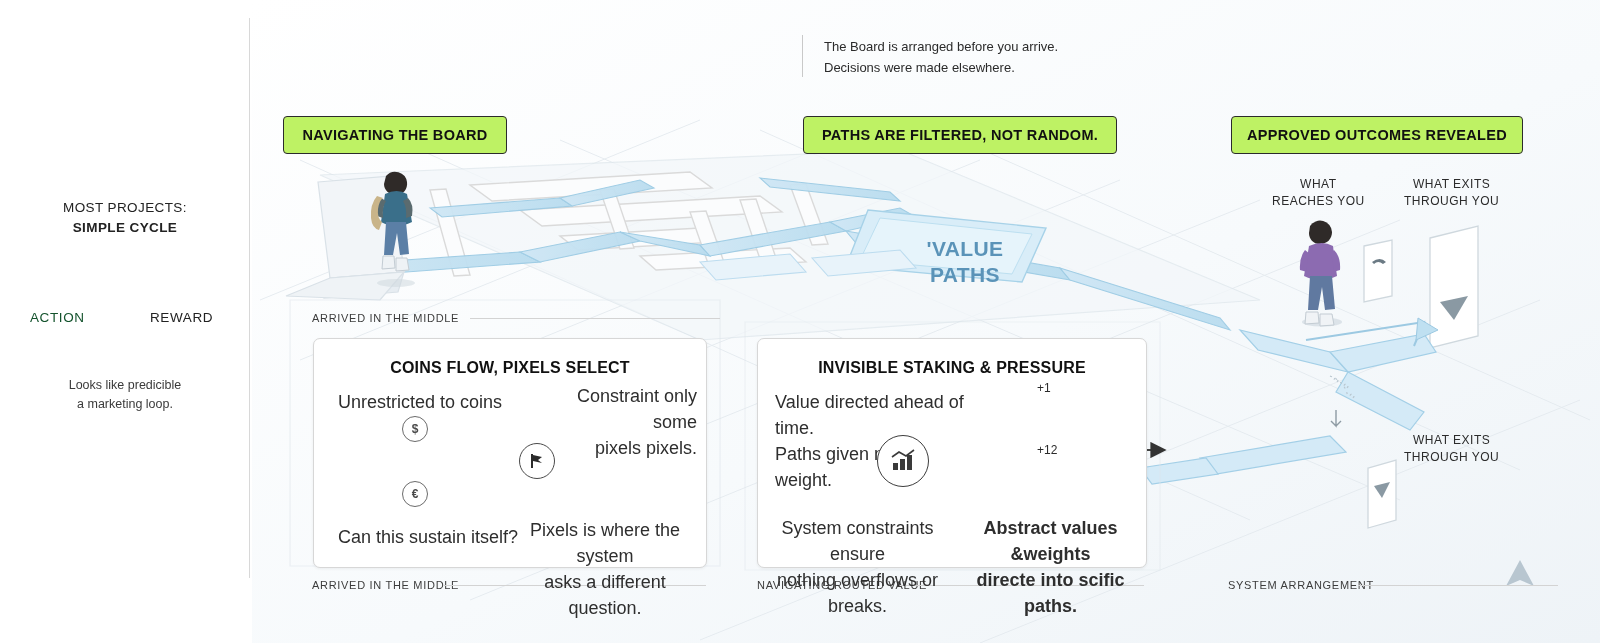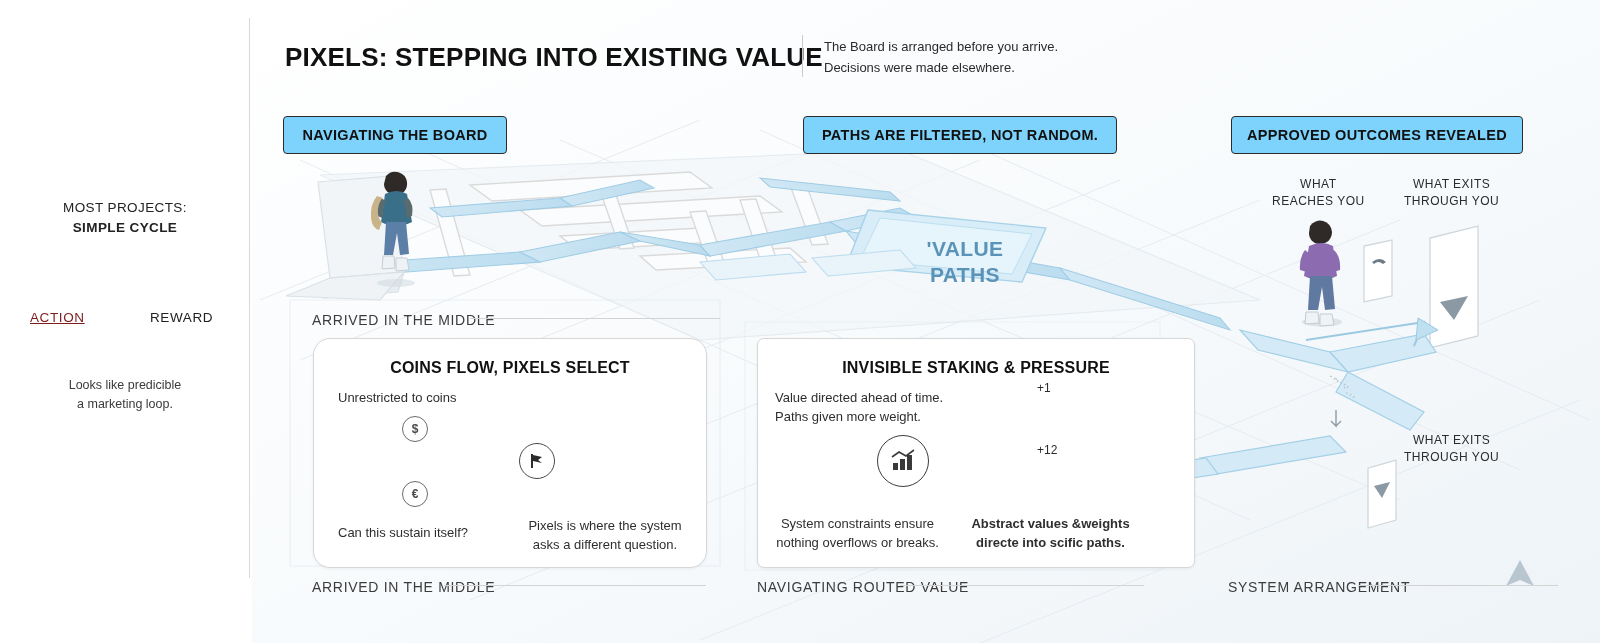--- a/index.html
+++ b/index.html
@@ -22,21 +22,21 @@
   .left-divider{
     position:absolute;left:249px;top:18px;width:1px;height:560px;
     background:#d8d8d8;
   }
   .left-title{
     position:absolute;left:0;top:198px;width:250px;text-align:center;
     font-size:13.5px;letter-spacing:.4px;line-height:1.45;color:#222;
   }
   .left-title .b{font-weight:bold;}
   .lbl-action{
-    position:absolute;left:30px;top:310px;font-size:13.5px;letter-spacing:.6px;color:#7f1d1d;text-decoration:underline;
+    position:absolute;left:30px;top:310px;font-size:13.5px;letter-spacing:.6px;color:#14532d;
   }
   .lbl-reward{
     position:absolute;left:150px;top:310px;font-size:13.5px;letter-spacing:.6px;color:#222;
   }
   .left-caption{
     position:absolute;left:20px;top:376px;width:210px;text-align:center;
     font-size:12.5px;line-height:1.55;color:#3a3a3a;
   }
 
   
@@ -49,32 +49,32 @@
     position:absolute;left:802px;top:35px;width:1px;height:42px;background:#c9c9c9;
   }
   .subtitle{
     position:absolute;left:824px;top:37px;width:320px;
     font-size:13px;line-height:1.6;color:#2b2b2b;
   }
 
   
   .chip{
     position:absolute;
-    background:#7dd3fc;border:1.5px solid #2b2b2b;border-radius:4px;
+    background:#bef264;border:1.5px solid #2b2b2b;border-radius:4px;
     font-size:14.5px;font-weight:bold;letter-spacing:.3px;color:#111;
     display:flex;align-items:center;justify-content:center;
     white-space:nowrap;
   }
   #chip-nav{left:283px;top:116px;width:222px;height:36px;}
   #chip-paths{left:803px;top:116px;width:312px;height:36px;}
   #chip-approved{left:1231px;top:116px;width:290px;height:36px;}
 
   
   .tiny-cap{
-    position:absolute;font-size:14px;letter-spacing:.7px;color:#3c3c3c;
+    position:absolute;font-size:11px;letter-spacing:.7px;color:#3c3c3c;
     white-space:nowrap;
   }
   #cap-arrived-top{left:312px;top:312px;}
   #cap-arrived-bottom{left:312px;top:579px;}
   #cap-routed{left:757px;top:579px;}
   #cap-system{left:1228px;top:579px;}
 
   .cap-rule{position:absolute;height:1px;background:#d3d3d3;}
   #rule-top{left:470px;top:318px;width:250px;}
   #rule-b1{left:444px;top:585px;width:262px;}
@@ -96,27 +96,27 @@
   #ann-reaches{left:1272px;top:176px;}
   #ann-exits-top{left:1404px;top:176px;}
   #ann-exits-bottom{left:1404px;top:432px;}
 
   
   .card{
     position:absolute;background:#ffffff;
     border:1px solid #d7d7d7;border-radius:7px;
     box-shadow:0 1px 3px rgba(0,0,0,.06);
   }
-  #card-coins{left:313px;top:338px;width:392px;height:228px;border-radius:17px;}
-  #card-staking{left:757px;top:338px;width:388px;height:228px;padding-left:48px;}
+  #card-coins{left:313px;top:338px;width:392px;height:228px;}
+  #card-staking{left:757px;top:338px;width:388px;height:228px;}
   .card-title{
     position:absolute;top:20px;left:0;width:100%;text-align:center;
     font-size:16px;font-weight:bold;letter-spacing:.2px;color:#111;
   }
-  .card-txt{position:absolute;font-size:13px;line-height:1.45;color:#2e2e2e;}
+  .card-txt{position:absolute;font-size:18px;line-height:1.45;color:#2e2e2e;}
 
   
   #coins-l1{left:338px;top:389px;width:170px;}
   #coins-r1{left:552px;top:383px;width:145px;text-align:right;}
   #coins-l2{left:338px;top:524px;width:190px;}
   #coins-r2{left:520px;top:517px;width:170px;text-align:center;}
 
   
   #stake-l1{left:775px;top:389px;width:200px;}
   #stake-l2{left:775px;top:515px;width:165px;text-align:center;}
@@ -345,21 +345,20 @@
     <span>MOST PROJECTS:</span><br>
     <span class="b">SIMPLE CYCLE</span>
   </div>
   <div class="lbl-action">ACTION</div>
   <div class="lbl-reward">REWARD</div>
   <div class="left-caption">
     <span>Looks like predicible</span><br>
     <span>a marketing loop.</span>
   </div>
 
-  <div class="main-title">PIXELS: STEPPING INTO EXISTING VALUE</div>
   <div class="title-rule"></div>
   <div class="subtitle">
     <span>The Board is arranged before you arrive.</span><br>
     <span>Decisions were made elsewhere.</span>
   </div>
 
   <div class="chip" id="chip-nav">NAVIGATING THE BOARD</div>
   <div class="chip" id="chip-paths">PATHS ARE FILTERED, NOT RANDOM.</div>
   <div class="chip" id="chip-approved">APPROVED OUTCOMES REVEALED</div>
 
@@ -388,20 +387,24 @@
   </div>
   <div class="ann" id="ann-exits-bottom">
     <span>WHAT EXITS</span><br>
     <span>THROUGH YOU</span>
   </div>
 
   <div class="card" id="card-coins">
     <div class="card-title">COINS FLOW, PIXELS SELECT</div>
   </div>
   <div class="card-txt" id="coins-l1">Unrestricted to coins</div>
+  <div class="card-txt" id="coins-r1">
+    <span>Constraint only some</span><br>
+    <span>pixels pixels.</span>
+  </div>
   <div class="card-txt" id="coins-l2">Can this sustain itself?</div>
   <div class="card-txt" id="coins-r2">
     <span>Pixels is where the system</span><br>
     <span>asks a different question.</span>
   </div>
   <div class="coin" id="coin-a">$</div>
   <div class="coin" id="coin-b">€</div>
   <div class="node-circle" id="node-pixel">
     <svg width="18" height="18" viewBox="0 0 18 18">
       <path d="M4 2 L4 16" stroke="#2b2b2b" stroke-width="2" fill="none"></path>

